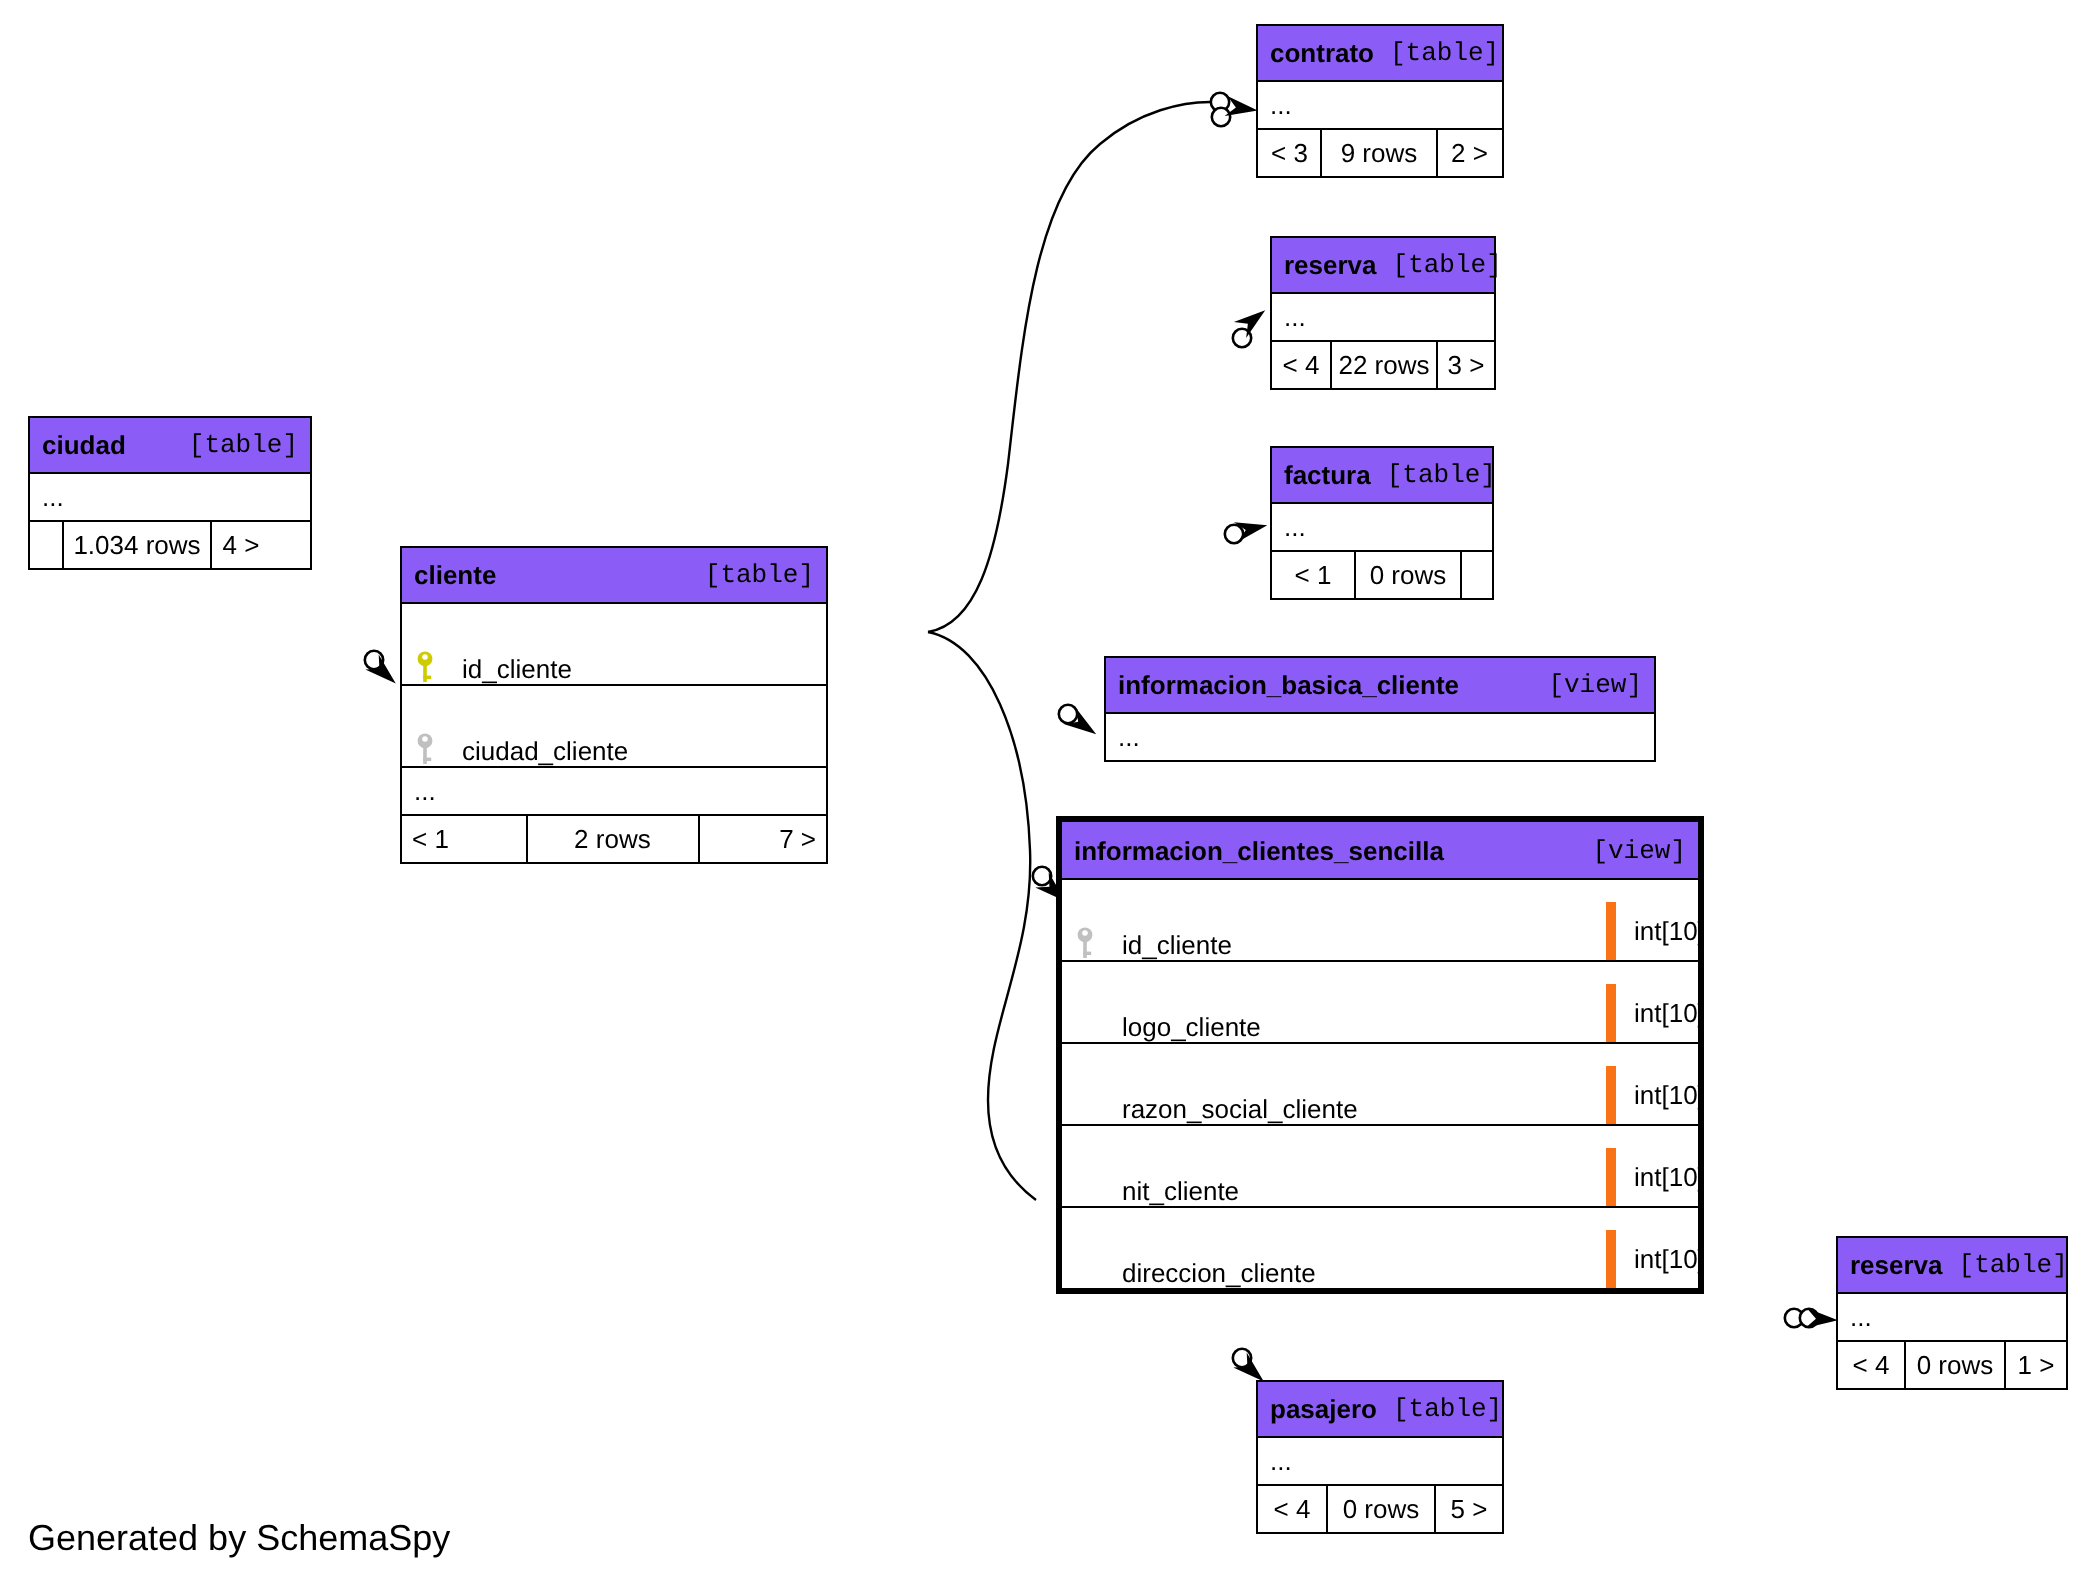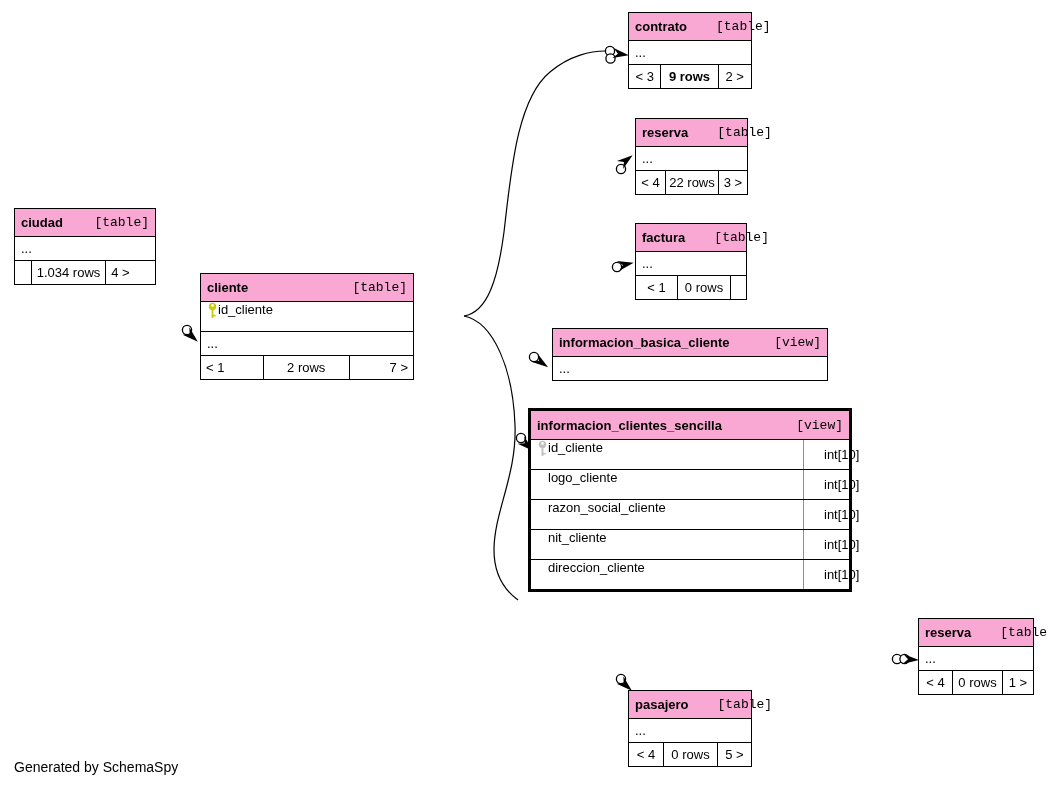--- a/index.html
+++ b/index.html
@@ -12,51 +12,51 @@
   .edge{fill:none;stroke:#000;stroke-width:1.2;}
   .anchor-circle{fill:#fff;stroke:#000;stroke-width:1.3;}
   .dart{fill:#000;stroke:none;}
   .entity{
     position:absolute;background:#fff;border:1px solid #000;
     box-sizing:border-box;
   }
   .entity.thick{border-width:3px;}
   .hdr{
     display:flex;justify-content:space-between;align-items:center;
-    background:#f9a8d4;border-bottom:1px solid #000;
-    height:27px;padding:0 6px;white-space:nowrap;gap:21px;
+    background:#8b5cf6;border-bottom:1px solid #000;
+    height:27px;padding:0 6px;white-space:nowrap;
   }
   .hdr .nm{font-weight:bold;}
   .hdr .kind{margin-left:8px;font-family:Liberation Mono, monospace;}
   .colrow{
-    display:flex;align-items:flex-start;height:29px;border-bottom:1px solid #000;
-    padding:0 0 0 6px;gap:0;white-space:nowrap;
+    display:flex;align-items:flex-end;height:29px;border-bottom:1px solid #000;
+    padding:0 0 0 6px;gap:13px;white-space:nowrap;margin-top:11px;
   }
   .colrow:last-child{border-bottom:none;}
   .keyspacer{width:11px;flex:0 0 11px;}
   .typ{
     margin-left:auto;align-self:stretch;display:flex;align-items:center;
-    justify-content:flex-start;border-left:1px solid #f97316;width:46px;
-    flex:0 0 46px;padding-left:20px;box-sizing:border-box;
+    justify-content:flex-start;border-left:5px solid #f97316;width:46px;
+    flex:0 0 46px;padding-left:9px;box-sizing:border-box;
   }
   .ell{
     height:23px;display:flex;align-items:center;padding:0 6px;
     border-bottom:1px solid #000;
   }
   .ell.noline{border-bottom:none;}
   .pager{display:flex;height:23px;align-items:stretch;}
   .pager .cell{
     display:flex;align-items:center;justify-content:center;
     border-right:1px solid #000;box-sizing:border-box;white-space:nowrap;
   }
   .pager .cell:last-child{border-right:none;}
   .pager .cell.al{justify-content:flex-start;padding-left:5px;}
   .pager .cell.ar{justify-content:flex-end;padding-right:5px;}
   .keyicon{flex:0 0 11px;}
-  #footer-note{position:absolute;left:14px;top:759px;font-size:14px;}
+  #footer-note{position:absolute;left:14px;top:759px;font-size:18px;}
 </style>
 </head>
 <body>
 
 <svg id="edge-layer">
   <path class="edge" d="M 464,316 C 488,312 498,278 504,232 C 511,172 517,99 550,72 C 570,55 592,51 605,51"></path>
   <path class="edge" d="M 464,316 C 494,322 513,370 515,425 C 517,475 494,512 494,550 C 494,573 503,589 518,600"></path>
   <path class="edge" d="M 136,247 L 141,244"></path>
 
   <g>
@@ -119,21 +119,21 @@
 </svg>
 
 <div class="entity" style="left:628px;top:12px;width:124px;">
   <div class="hdr">
     <span class="nm">contrato</span>
     <span class="kind">[table]</span>
   </div>
   <div class="ell">...</div>
   <div class="pager">
     <div class="cell" style="width:33px;">&lt; 3</div>
-    <div class="cell" style="width:58px;font-weight:bold;">9 rows</div>
+    <div class="cell" style="width:58px;">9 rows</div>
     <div class="cell" style="width:33px;">2 &gt;</div>
   </div>
 </div>
 
 <div class="entity" style="left:635px;top:118px;width:113px;">
   <div class="hdr">
     <span class="nm">reserva</span>
     <span class="kind">[table]</span>
   </div>
   <div class="ell">...</div>
@@ -177,20 +177,29 @@
   </div>
   <div class="colrow">
     <svg class="keyicon" width="11" height="17" viewBox="0 0 11 17">
       <circle cx="5.5" cy="4.4" r="3.7" fill="#cccc00"></circle>
         <circle cx="5.5" cy="3.5" r="1.4" fill="#fff"></circle>
       <rect x="4.6" y="7.6" width="1.8" height="8.4" fill="#cccc00"></rect>
         <rect x="4.6" y="12.8" width="4" height="1.7" fill="#cccc00"></rect>
     </svg>
     <span>id_cliente</span>
   </div>
+  <div class="colrow">
+    <svg class="keyicon" width="11" height="17" viewBox="0 0 11 17">
+      <circle cx="5.5" cy="4.4" r="3.7" fill="#c0c0c0"></circle>
+        <circle cx="5.5" cy="3.5" r="1.4" fill="#fff"></circle>
+      <rect x="4.6" y="7.6" width="1.8" height="8.4" fill="#c0c0c0"></rect>
+        <rect x="4.6" y="12.8" width="4" height="1.7" fill="#c0c0c0"></rect>
+    </svg>
+    <span>ciudad_cliente</span>
+  </div>
   <div class="ell" style="border-top:1px solid #000;margin-top:-1px;">...</div>
   <div class="pager">
     <div class="cell al" style="width:77px;">&lt; 1</div>
     <div class="cell" style="width:107px;">2 rows</div>
     <div class="cell ar" style="width:78px;">7 &gt;</div>
   </div>
 </div>
 
 <div class="entity" style="left:552px;top:328px;width:276px;">
   <div class="hdr">

